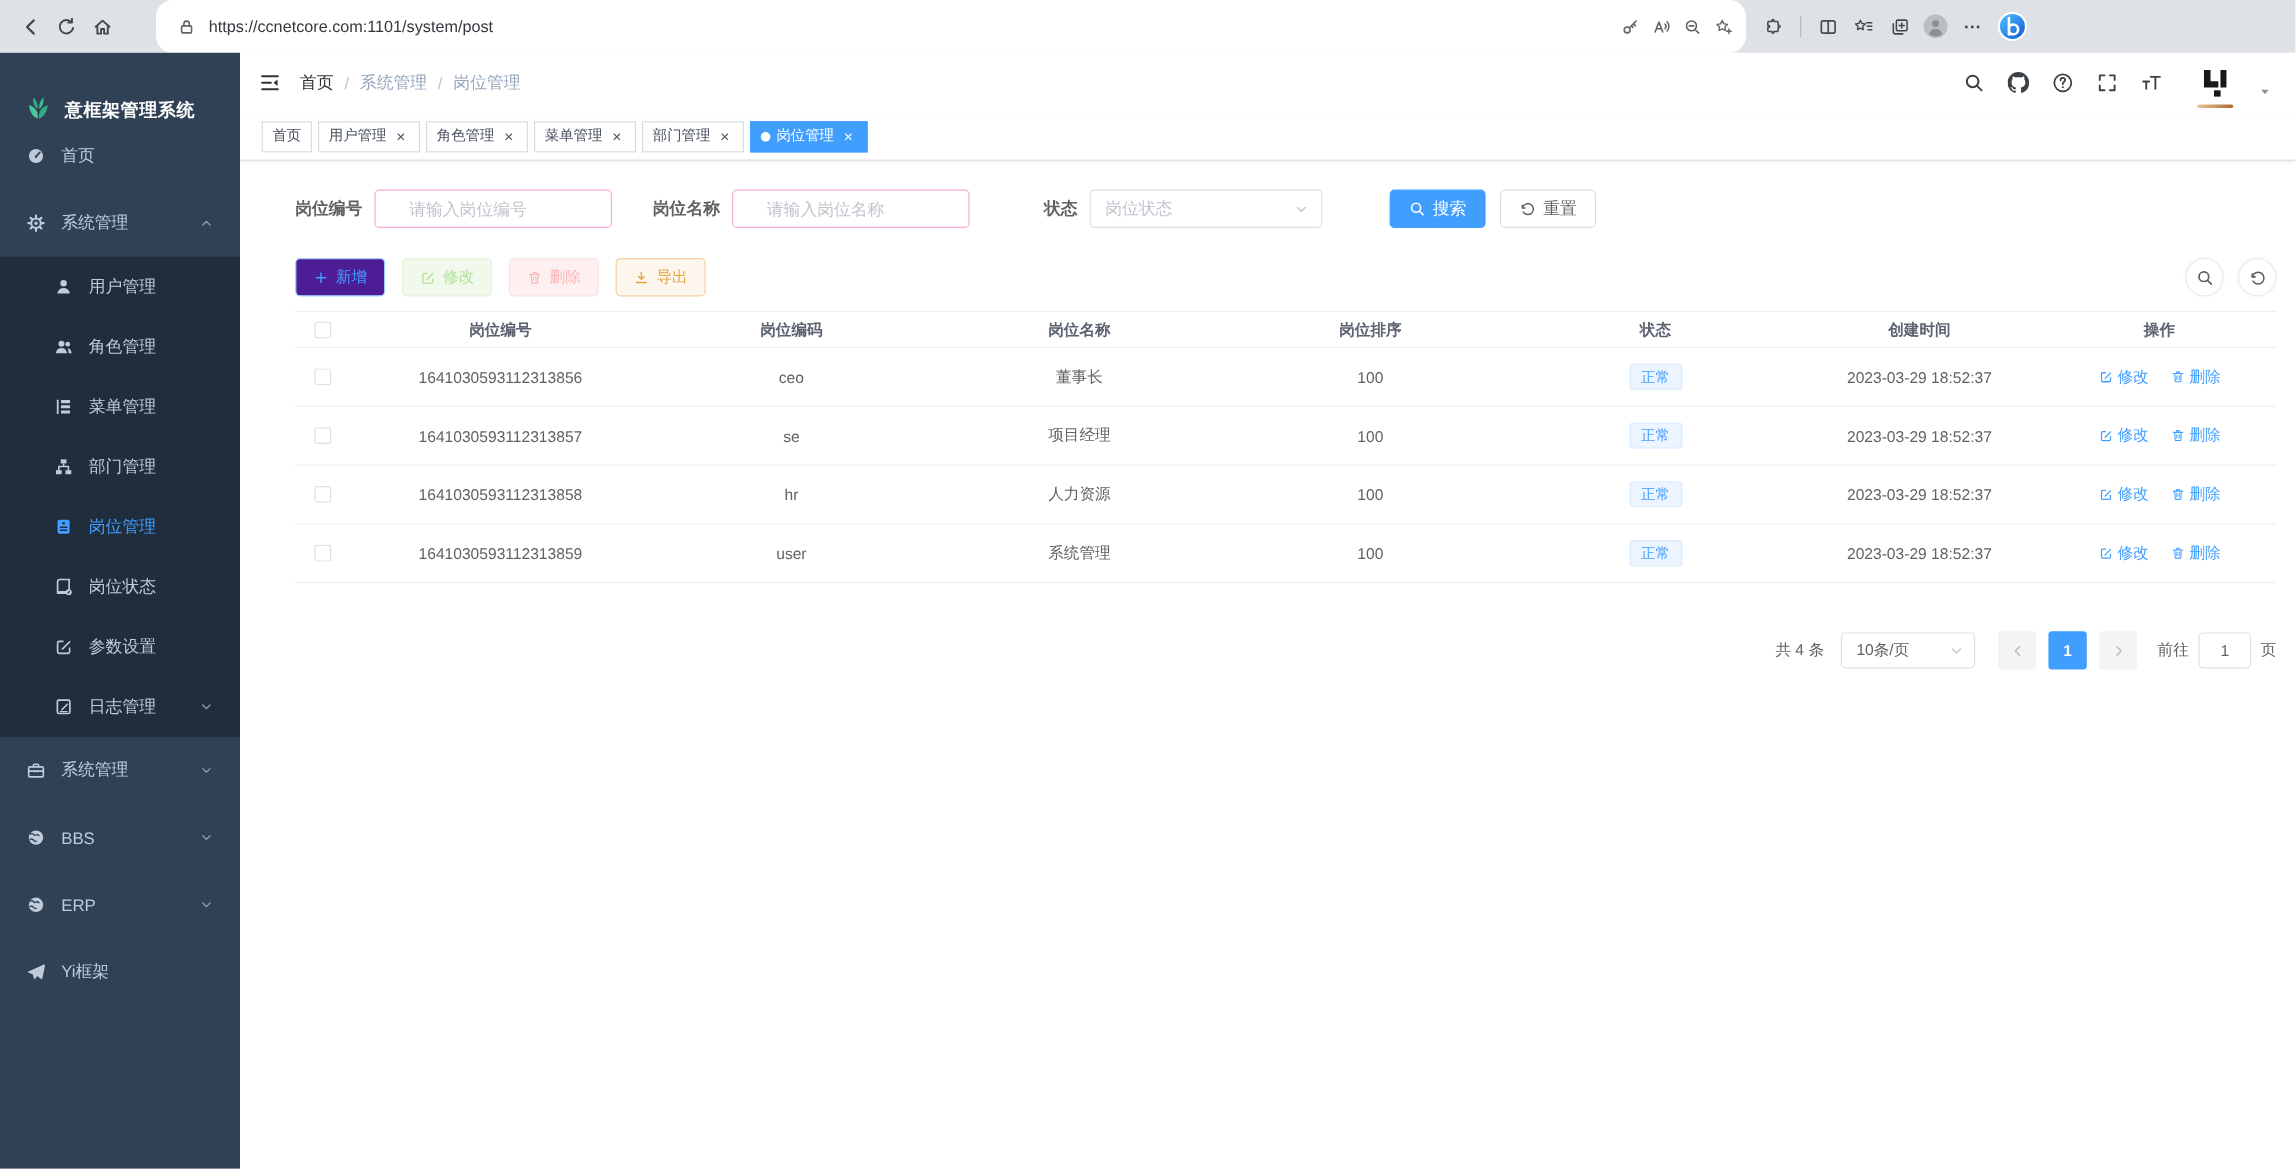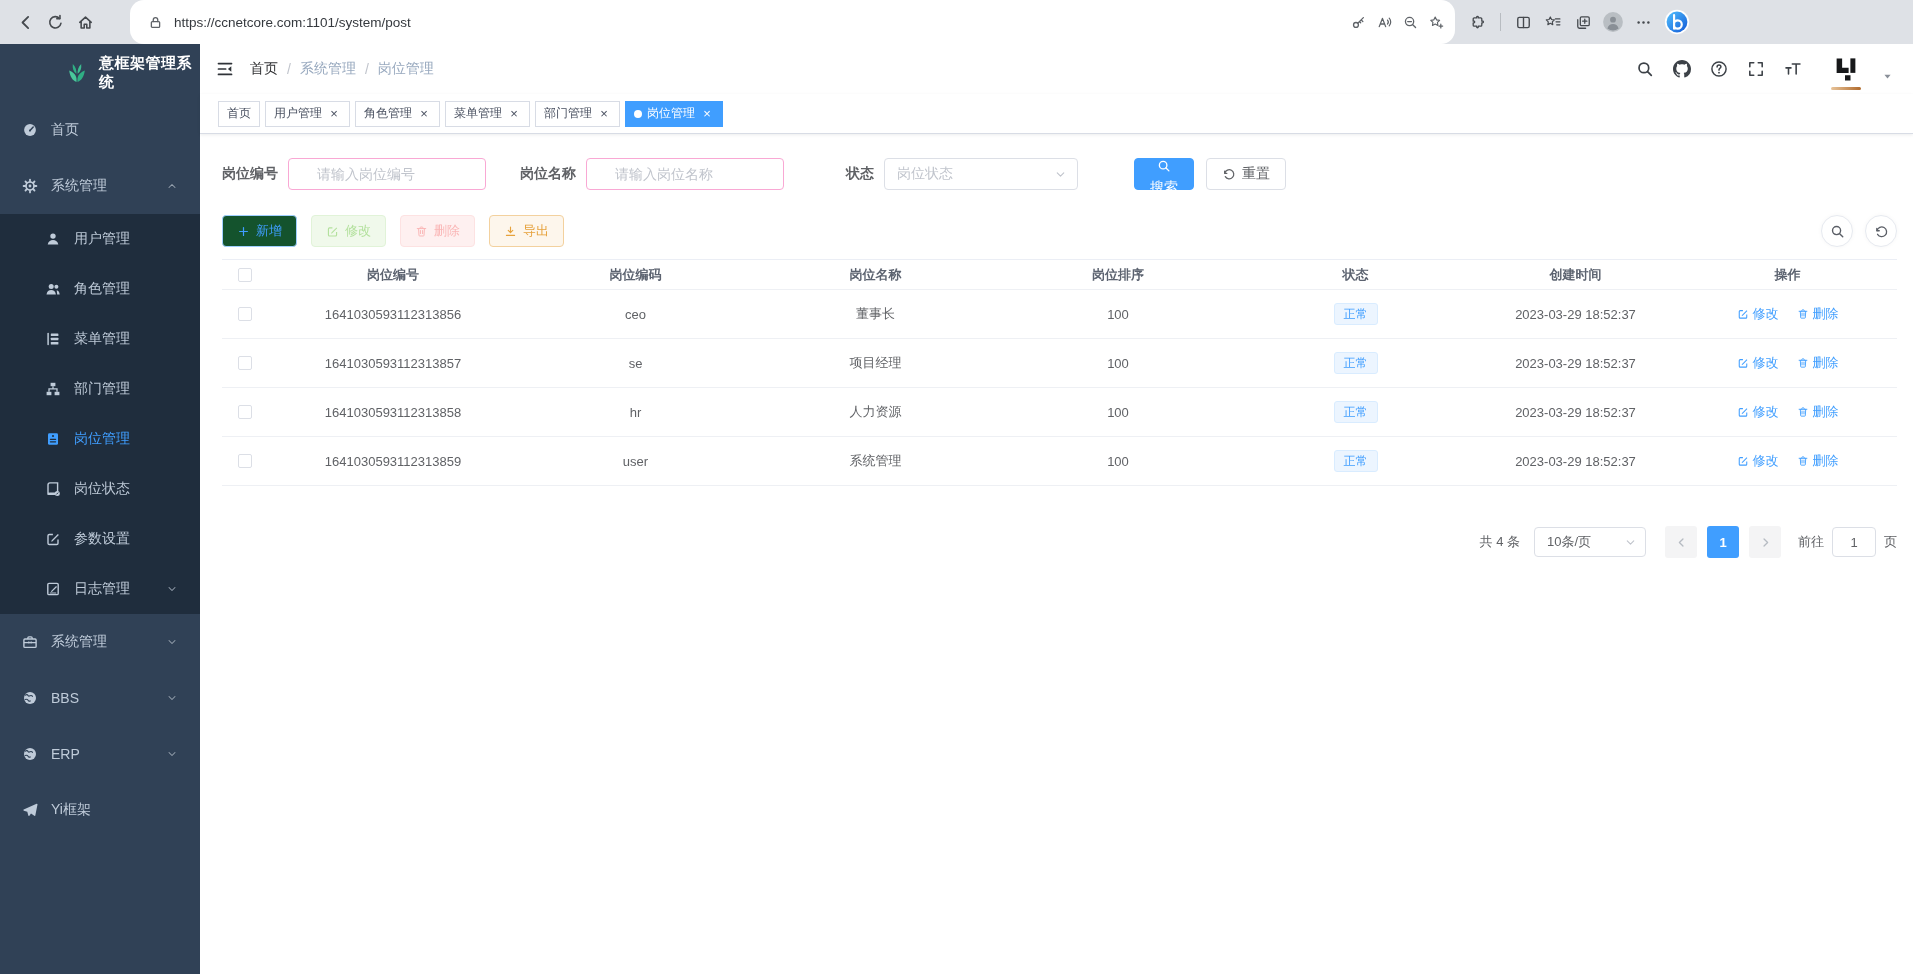--- a/index.html
+++ b/index.html
@@ -14,21 +14,21 @@
   .url-pill { width:1325px; height:44px; background:#fff; border-radius:14px; display:flex; align-items:center; padding:0 6px 0 12px; margin:0 8px 0 30px; }
   .pill-icon { font-size:15px; color:#5f6368; width:26px; height:26px; display:flex; align-items:center; justify-content:center; cursor:pointer; }
   .url-text { flex:1; font-size:13.5px; color:#35393e; margin-left:6px; white-space:nowrap; overflow:hidden; }
   .browser-actions { display:flex; align-items:center; }
   .divider-v { width:1px; height:18px; background:#b8bcc1; margin:0 7px; }
   .bing-wrap { font-size:26px; margin-left:4px; }
 
   
   .app { flex:1; display:flex; min-height:0; }
   .sidebar { flex:0 0 200px; width:200px; background:#304156; color:#bfcbd9; overflow:hidden; }
-  .logo { height:58px; display:flex; align-items:center; gap:10px; padding-left:20px; cursor:pointer;margin-left:45px; }
+  .logo { height:58px; display:flex; align-items:flex-end; gap:10px; padding-left:20px; cursor:pointer; }
   .logo .icon { font-size:24px; }
   .logo-title { color:#fff; font-size:15px; font-weight:bold; letter-spacing:.5px; }
   .menu-item { height:56px; display:flex; align-items:center; gap:12px; padding:0 10px 0 21px; font-size:14px; cursor:pointer; }
   .submenu { background:#1f2d3d; }
   .submenu .menu-item { height:50px; padding-left:44px; }
   .menu-item.active { color:#409eff; }
   .mi-icon { font-size:16px; width:18px; }
   .mi-label { white-space:nowrap; }
   .mi-caret { margin-left:auto; margin-right:12px; font-size:12px; color:#96a1ae; }
 
@@ -45,41 +45,41 @@
   .avatar-logo { width:34px; height:34px; font-size:30px; position:relative; display:flex; align-items:center; justify-content:center; cursor:pointer; margin-left:8px; }
   .avatar-logo::after { content:""; position:absolute; left:2px; right:2px; bottom:-4px; height:3px; background:linear-gradient(90deg,#e8c49a,#b06a2c); border-radius:2px; }
   .user-caret { font-size:11px; color:#8a9099; margin-top:14px; cursor:pointer; }
 
   .tabbar { flex:0 0 40px; border-bottom:1px solid #d8dce5; box-shadow:0 1px 3px rgba(0,21,41,.08); display:flex; align-items:center; padding-left:18px; gap:5px; }
   .tag { height:26px; display:inline-flex; align-items:center; gap:5px; padding:0 8px; border:1px solid #d8dce5; background:#fff; color:#495060; font-size:12px; cursor:pointer; white-space:nowrap; }
   .tag.active { background:#409eff; border-color:#409eff; color:#fff; }
   .tag-dot { width:8px; height:8px; border-radius:50%; background:#fff; }
   .tag-close { font-size:13px; width:14px; height:14px; line-height:13px; text-align:center; border-radius:50%; }
 
-  .content { flex:1; padding:24px 16px 0 22px; }
+  .content { flex:1; padding:24px 16px 0 22px;margin-left:24px; }
 
   
   .search-form { display:flex; align-items:center; }
   .sf-group { display:flex; align-items:center; margin-right:34px; }
   .sf-group.status { margin-left:28px; margin-right:0; }
   .sf-label { font-size:14px; font-weight:700; color:#606266; margin-right:10px; white-space:nowrap; }
   .sf-input { width:198px; height:32px; border:1px solid #f9a8d4; border-radius:4px; padding:0 28px; font-size:14px; color:#606266; outline:none; font-family:inherit; }
   .sf-input::placeholder { color:#c0c4cc; }
   .sf-select { width:194px; height:32px; border:1px solid #dcdfe6; border-radius:4px; background:#fff; display:flex; align-items:center; justify-content:space-between; padding:0 10px 0 12px; font-size:14px; color:#c0c4cc; cursor:pointer; }
   .sel-caret { font-size:13px; color:#c0c4cc; }
   .btn { height:32px; border-radius:4px; font-size:14px; display:inline-flex; align-items:center; gap:6px; padding:0 15px; border:1px solid transparent; cursor:pointer; font-family:inherit; }
   .btn .icon { font-size:14px; }
-  .btn-primary { background:#409eff; border-color:#409eff; color:#fff; margin-left:56px;flex-direction:column; }
+  .btn-primary { background:#409eff; border-color:#409eff; color:#fff; margin-left:56px; }
   .btn-default { background:#fff; border-color:#dcdfe6; color:#606266; margin-left:12px; }
 
   
   .toolbar { display:flex; align-items:center; margin-top:25px; }
   .tb-btn { height:32px; padding:0 14px; border-radius:4px; font-size:13px; display:inline-flex; align-items:center; gap:6px; margin-right:14px; border:1px solid; cursor:pointer; font-family:inherit; background:#fff; }
   .tb-btn .icon { font-size:13px; }
-  .tb-add { color:#409eff; background:#14532d; border-color:#a0cfff; }
+  .tb-add { color:#409eff; background:#4c1d95; border-color:#a0cfff; }
   .tb-edit { color:#b3e19d; background:#f0f9eb; border-color:#e1f3d8; cursor:not-allowed; }
   .tb-del { color:#fab6b6; background:#fef0f0; border-color:#fde2e2; cursor:not-allowed; }
   .tb-exp { color:#e6a23c; background:#fdf6ec; border-color:#f3d19e; }
   .tb-right { margin-left:auto; display:flex; gap:12px; }
   .circle-btn { width:32px; height:32px; border-radius:50%; border:1px solid #e7eaf0; background:#fff; color:#5a5e66; display:flex; align-items:center; justify-content:center; font-size:15px; cursor:pointer; box-shadow:0 0 4px rgba(0,0,0,.04); }
 
   
   .table { margin-top:12px; border-top:1px solid #ebeef5; font-size:13px; width:100%; }
   .trow { display:grid; grid-template-columns:46px 250px 235px 245px 240px 235px 205px 1fr; align-items:center; border-bottom:1px solid #eef0f4; }
   .thead { height:30px; color:#5c6370; font-weight:700; }

